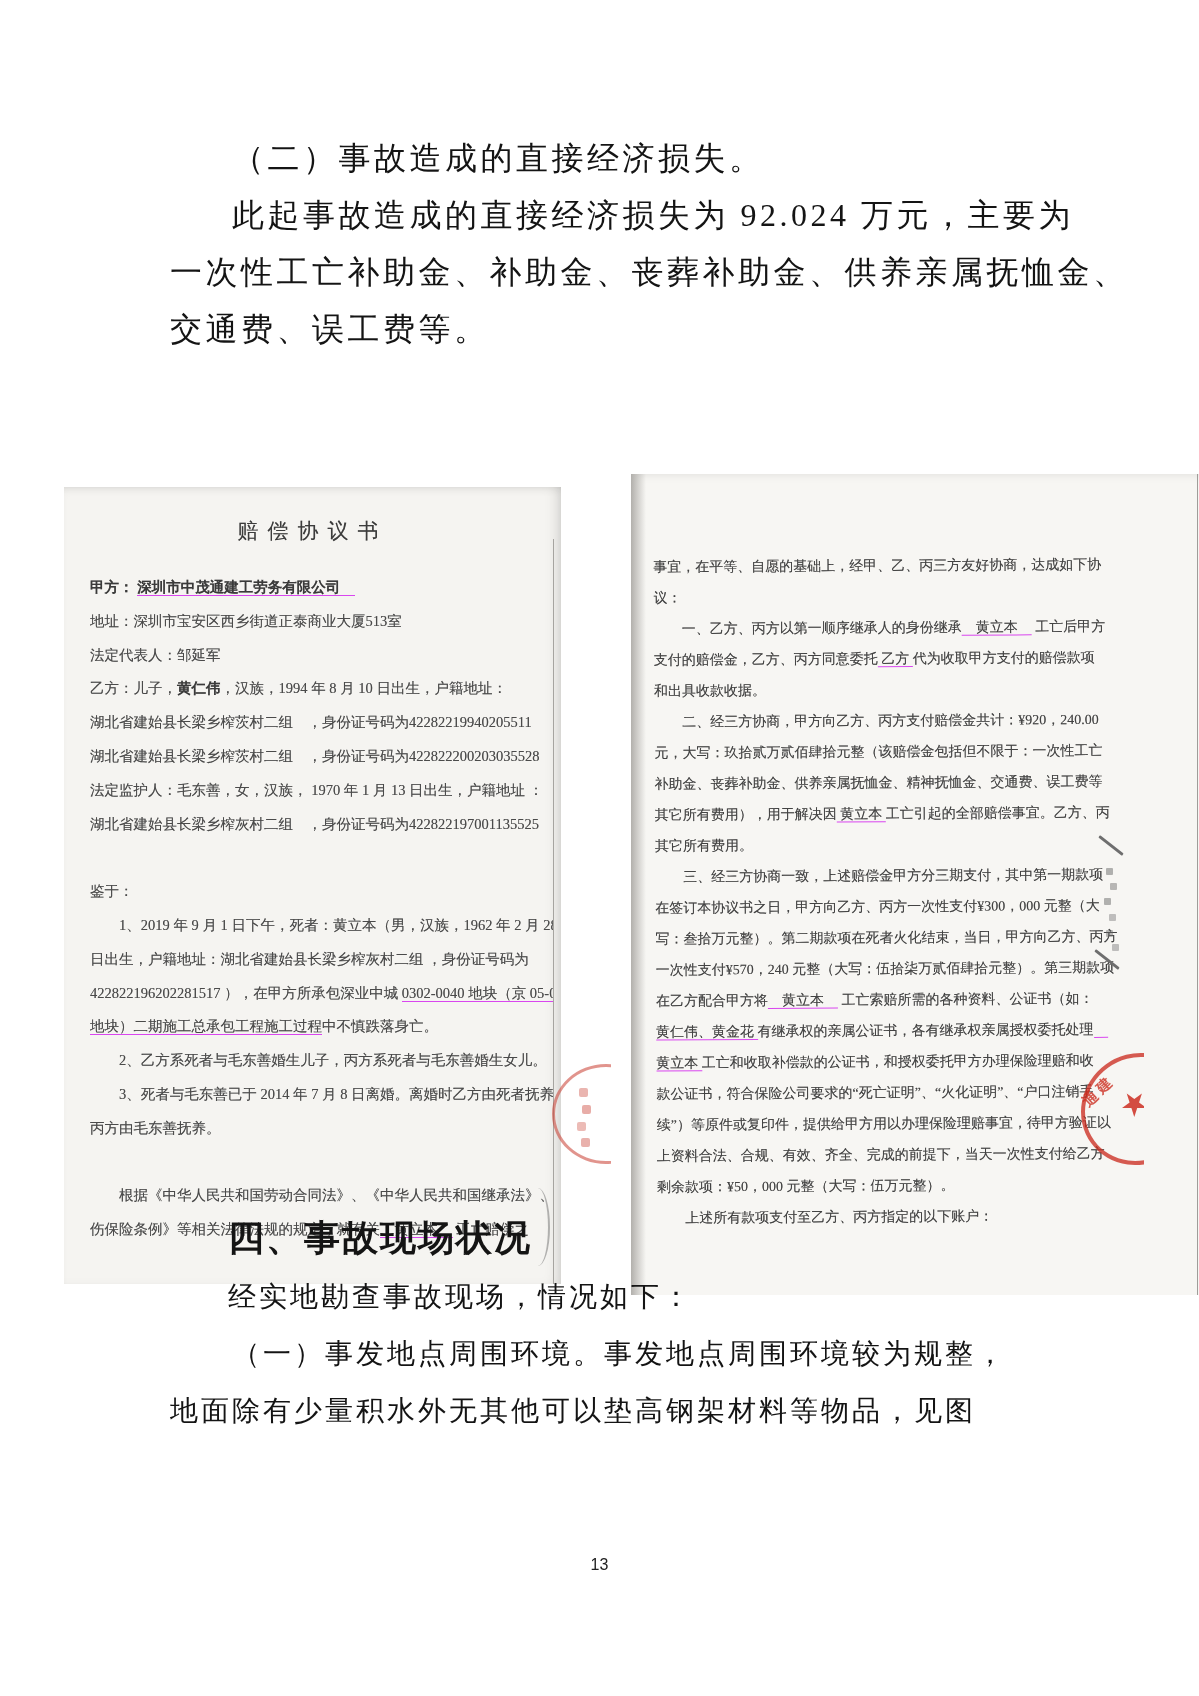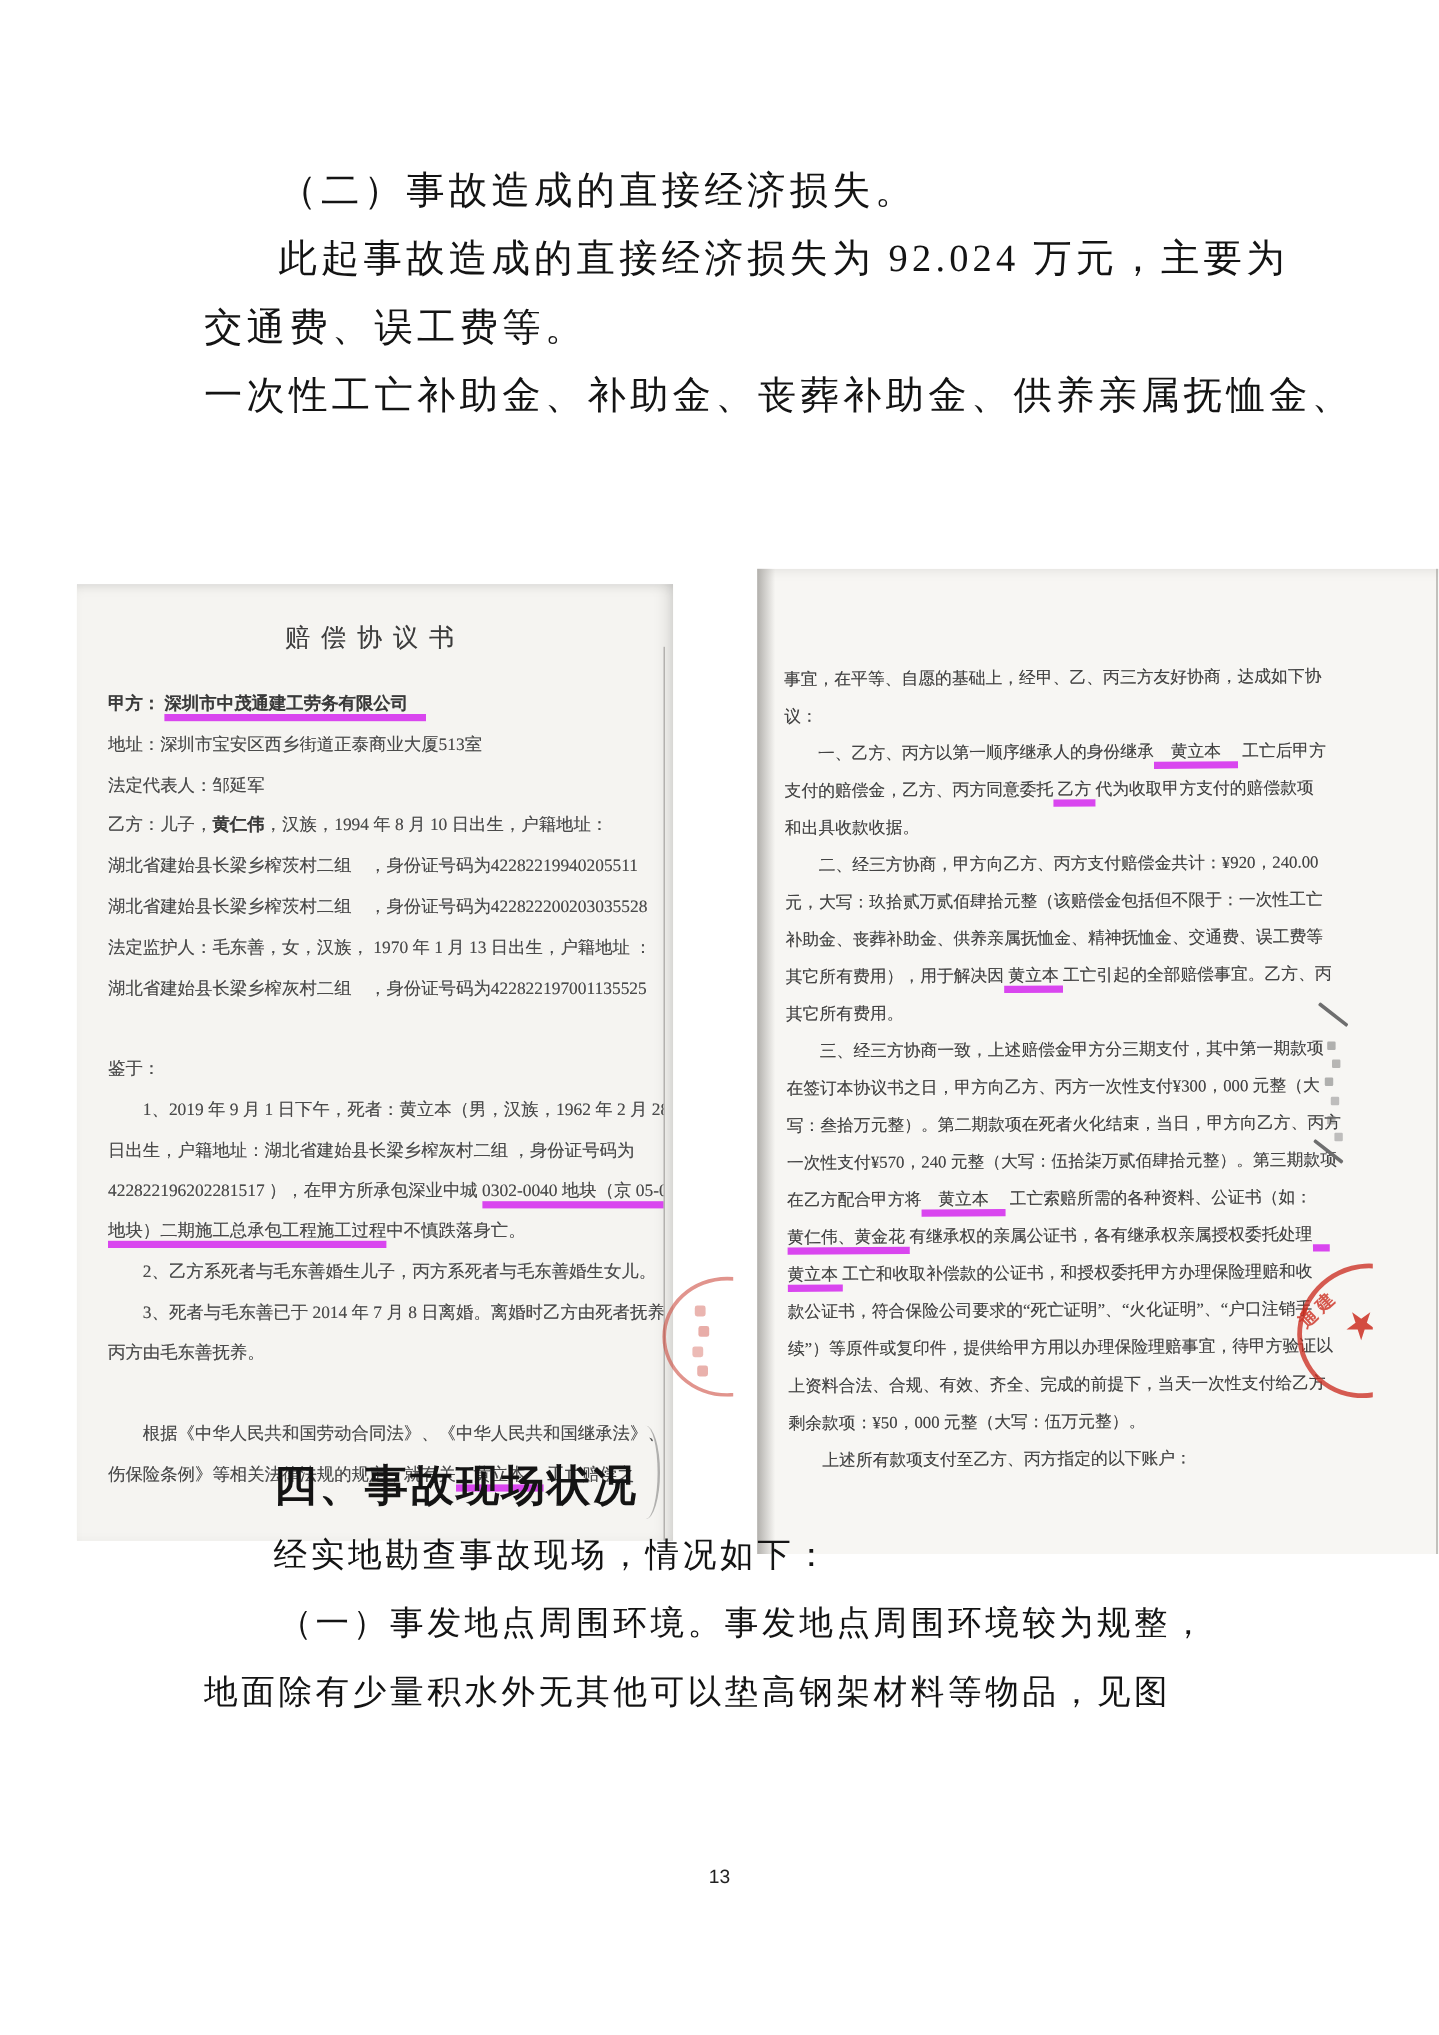--- a/index.html
+++ b/index.html
@@ -44,21 +44,21 @@
   .scan-title {
     text-align:center; padding-top:22px; height:44px; line-height:44px;
     font-size:21px; letter-spacing:9px; color:#3c3c3c;
   }
   .scan-lines { white-space:nowrap; }
   .scan-left  .scan-lines { margin-top:18px; padding-left:26px; padding-right:8px; font-size:14.5px; }
   .scan-left  .scan-line  { height:33.8px; line-height:33.8px; }
   .scan-right .scan-lines { padding-top:76px; padding-left:24px; padding-right:6px; font-size:14px; transform:rotate(-0.35deg); color:#434343; }
   .scan-right .scan-line  { height:31px; line-height:31px; }
   .scan-line { overflow:hidden; }
-  .u { border-bottom:6px solid #d946ef;margin-top:24px; }
+  .u { border-bottom:1px solid #d946ef;margin-top:24px; }
   .b { font-weight:bold; color:#3a3a3a; }
 
   .left-edge-line  { position:absolute; right:7px; top:52px; bottom:0; width:1px; background:#a6a4a0; }
   .page-curl {
     position:absolute; right:11px; bottom:18px; width:18px; height:78px;
     border-right:2px solid rgba(110,110,110,.5);
     border-radius:0 60% 60% 0 / 0 50% 50% 0;
   }
   .right-spine     { position:absolute; left:0; top:0; bottom:0; width:15px;
                      background:linear-gradient(90deg,#b2b0ac,rgba(247,246,243,0)); }
@@ -102,22 +102,22 @@
   }
 </style>
 </head>
 <body>
 
 <div class="sheet">
 
   <div class="intro">
     <div class="pline ind">（二）事故造成的直接经济损失。</div>
     <div class="pline ind">此起事故造成的直接经济损失为 92.024 万元，主要为</div>
+    <div class="pline">一次性工亡补助金、补助金、丧葬补助金、供养亲属抚恤金、</div>
     <div class="pline">交通费、误工费等。</div>
-    <div class="pline">一次性工亡补助金、补助金、丧葬补助金、供养亲属抚恤金、</div>
   </div>
 
   <div class="scan scan-left">
     <div class="scan-title">赔偿协议书</div>
     <div class="scan-lines">
         <div class="scan-line"><span class="b">甲方： </span><span class="u b">深圳市中茂通建工劳务有限公司　</span></div>
         <div class="scan-line"><span>地址：深圳市宝安区西乡街道正泰商业大厦513室</span></div>
         <div class="scan-line"><span>法定代表人：邹延军</span></div>
         <div class="scan-line"><span>乙方：儿子，</span><span class="b">黄仁伟</span><span>，汉族，1994 年 8 月 10 日出生，户籍地址：</span></div>
         <div class="scan-line"><span>湖北省建始县长梁乡榨茨村二组　，身份证号码为42282219940205511</span></div>

